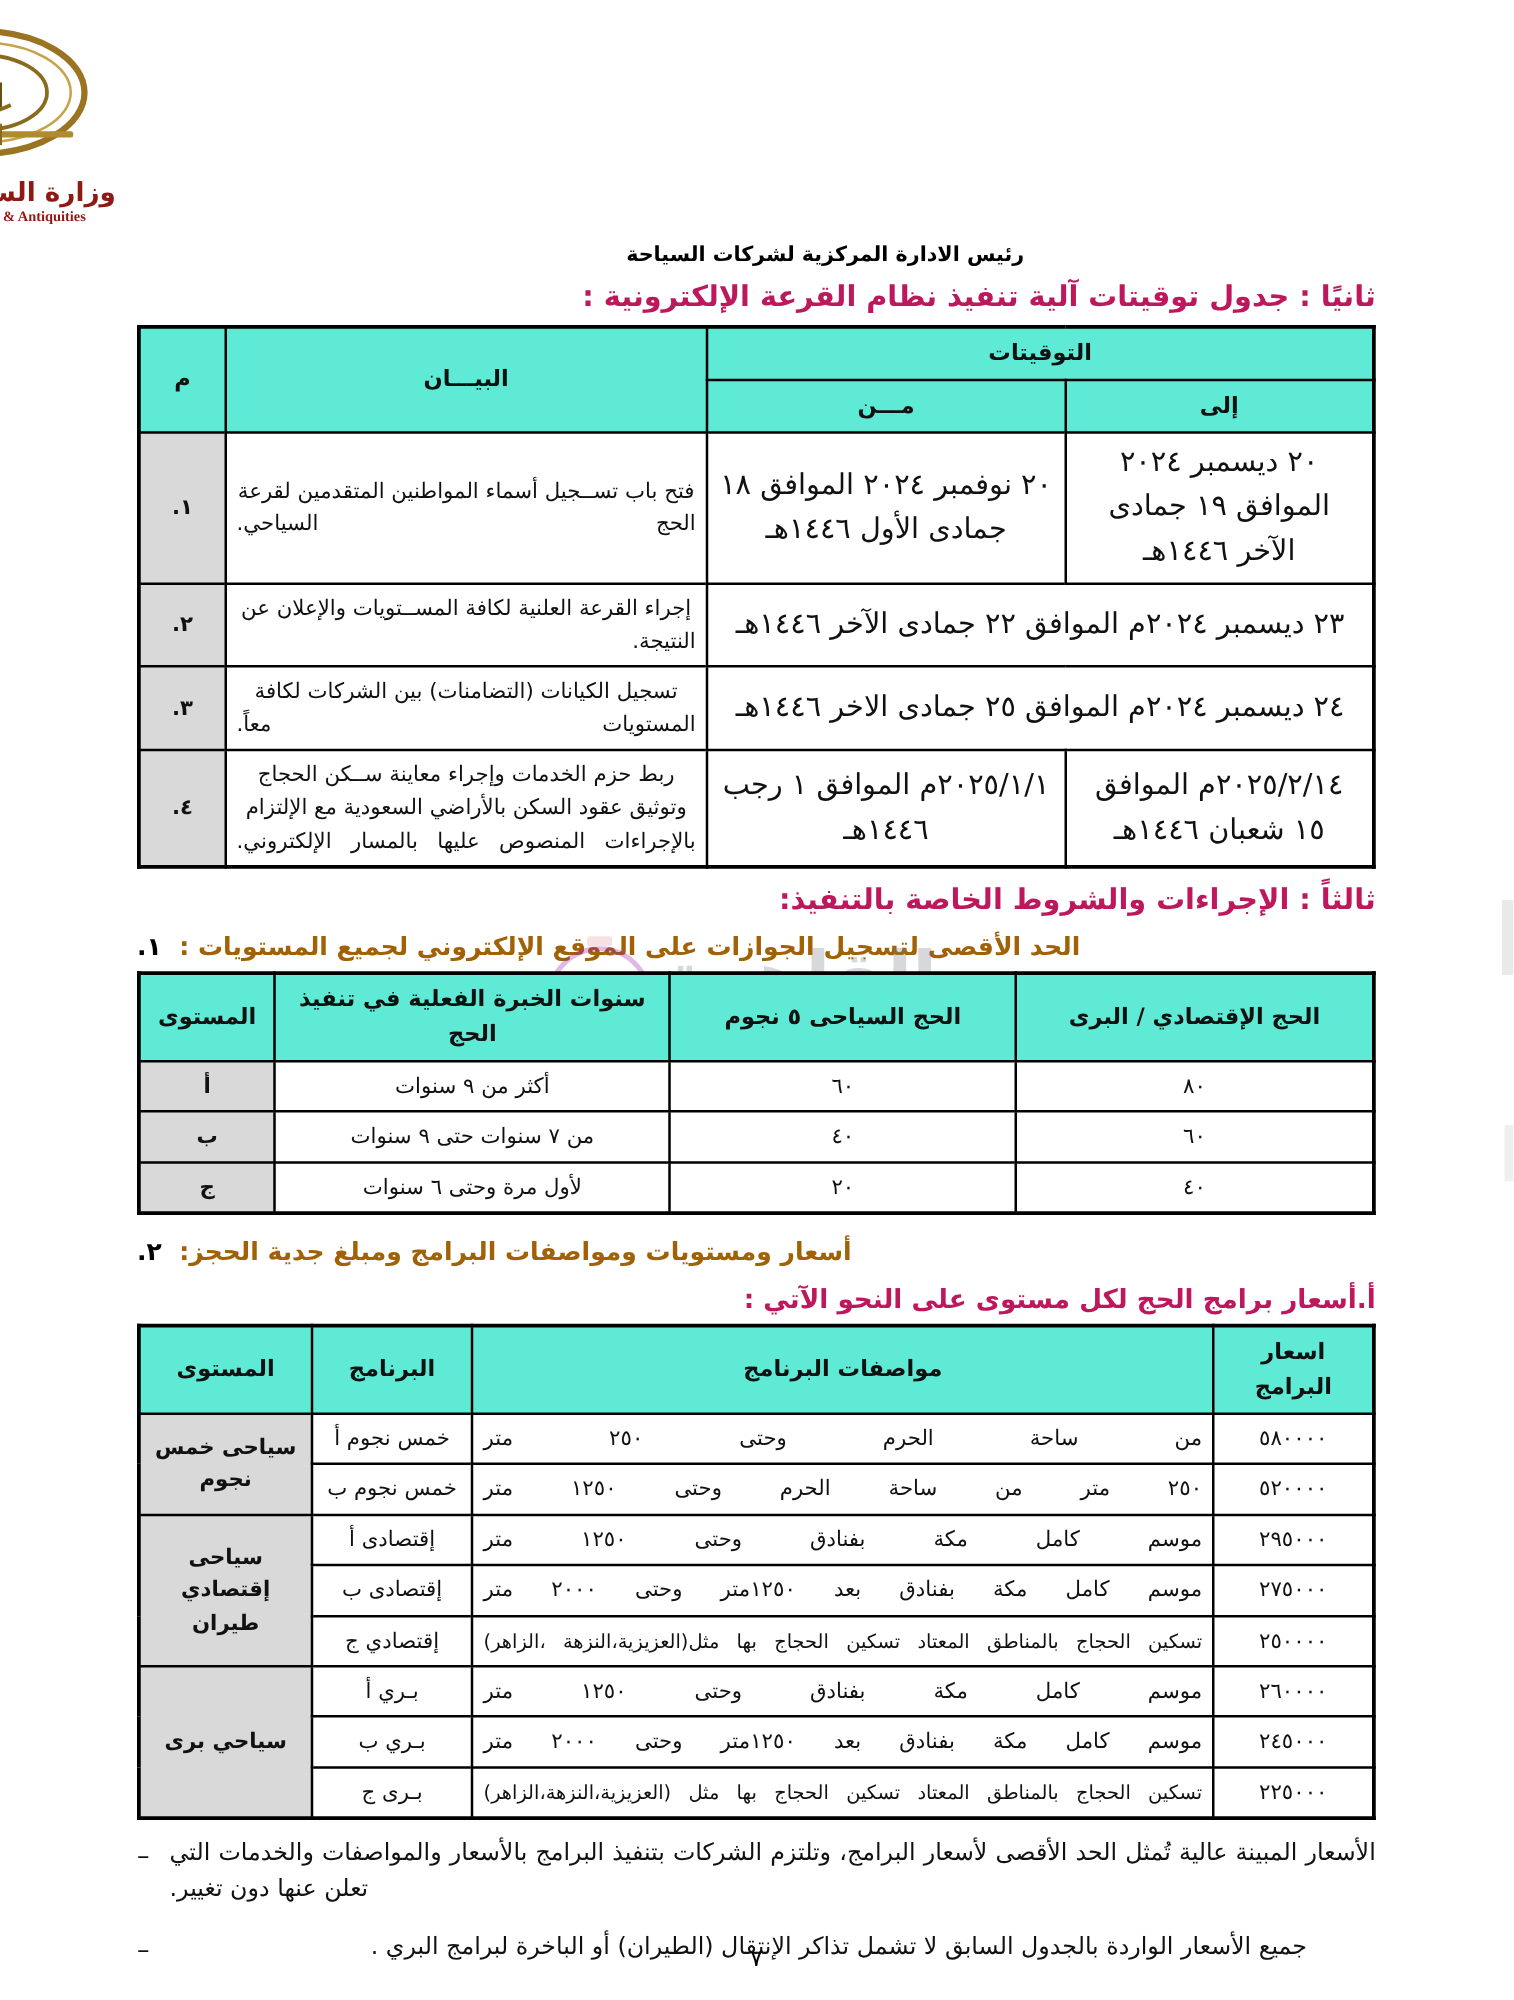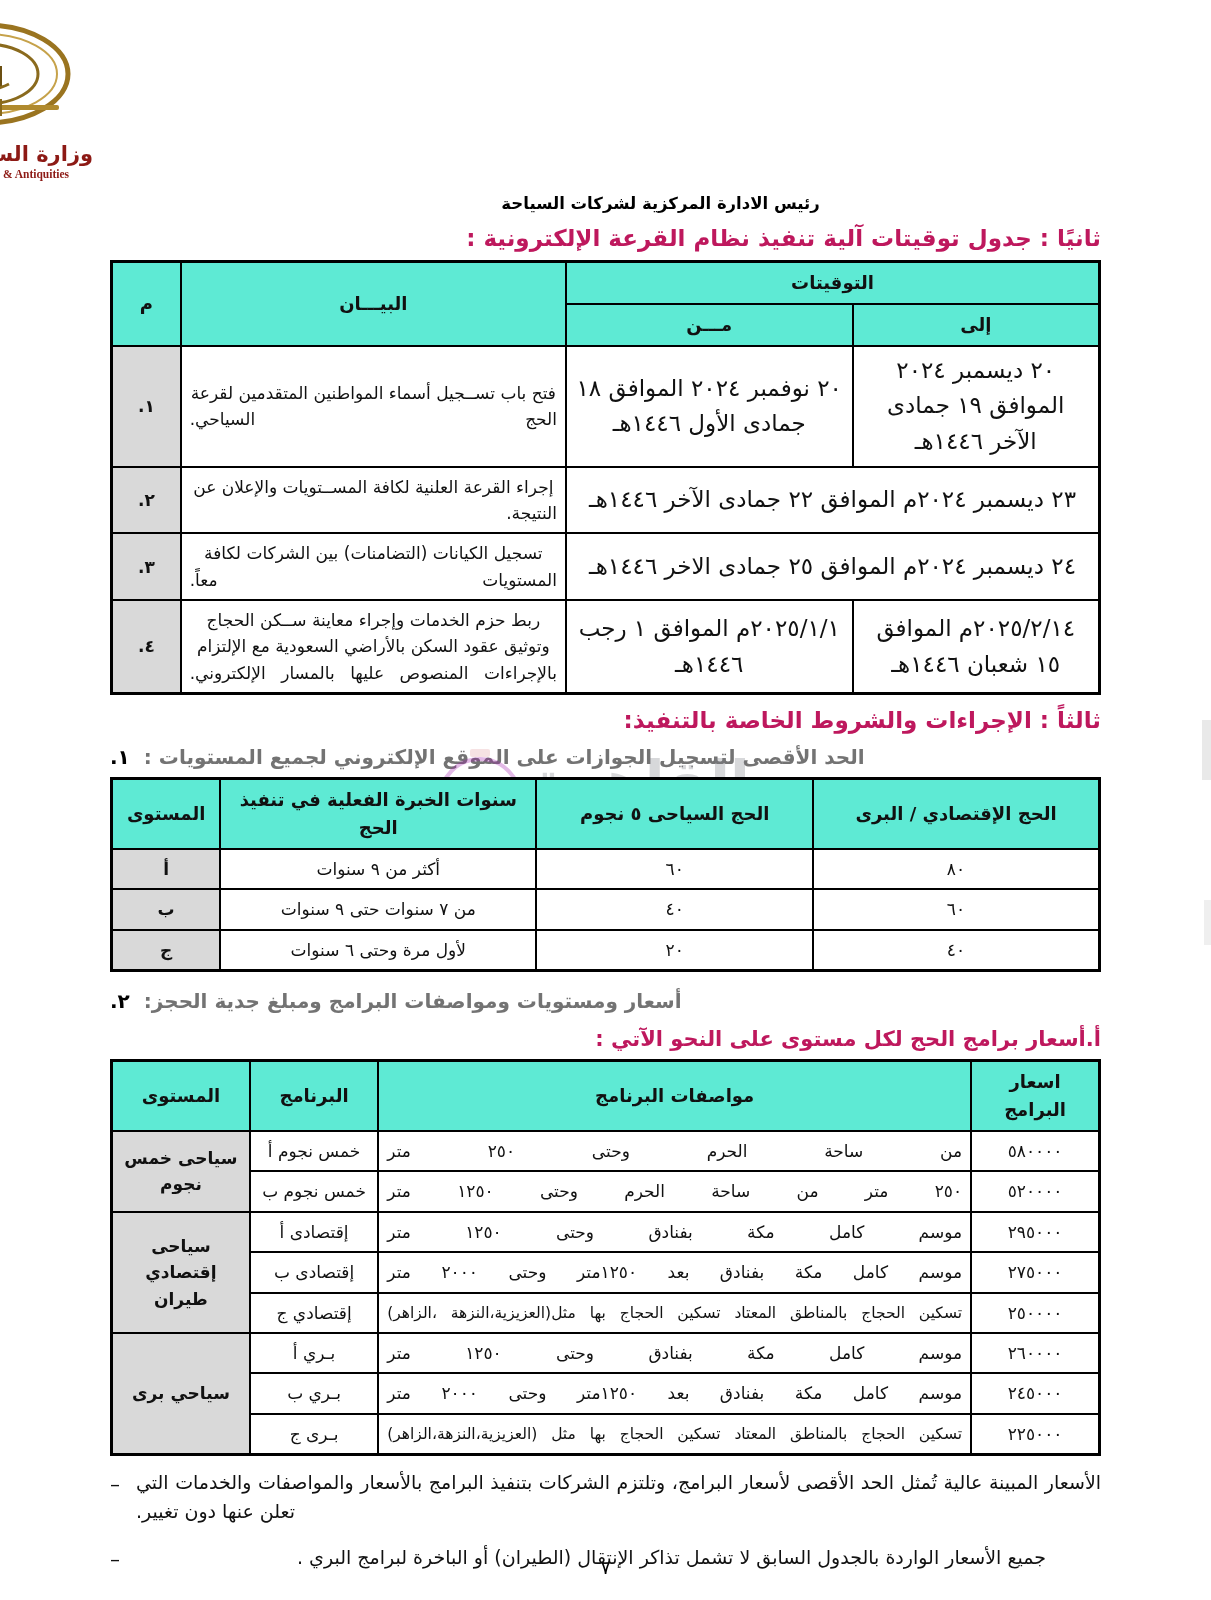--- a/index.html
+++ b/index.html
@@ -146,21 +146,21 @@
     padding: 0 110px 0 110px;
     margin-top: 10px;
     margin-bottom: 6px;
     line-height: 1.35;
   }
   .h-blue.small {
     font-size: 21px;
     margin-top: 4px;
   }
   .h-black {
-    color: #737373;
+    color: #a16207;
     font-weight: bold;
     font-size: 20px;
     text-align: right;
     padding: 0 110px 0 110px;
     margin-top: 2px;
     margin-bottom: 6px;
     line-height: 1.35;
   }
   .h-row {
     display: flex;

